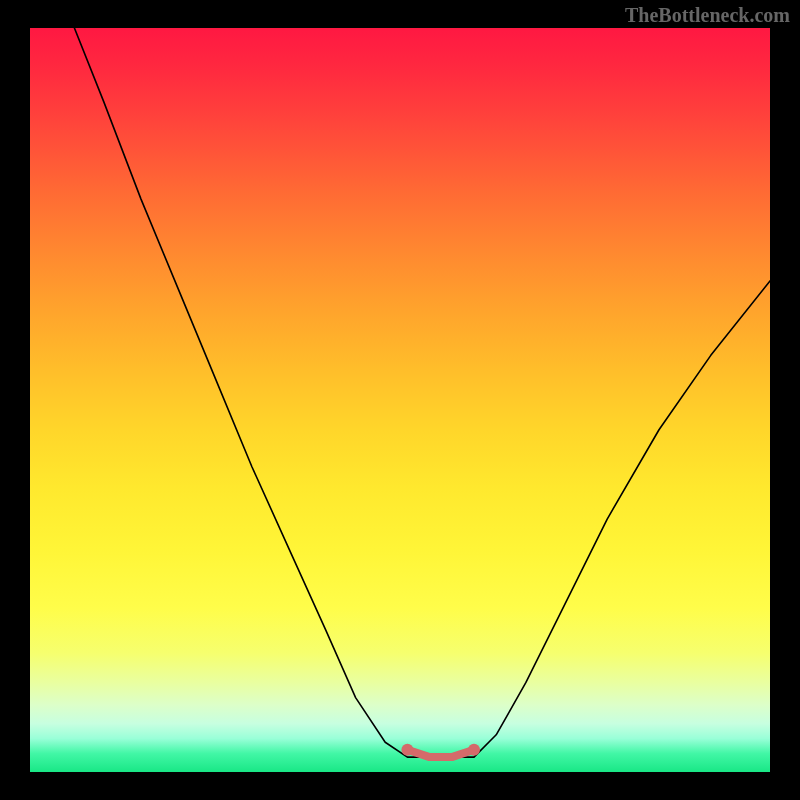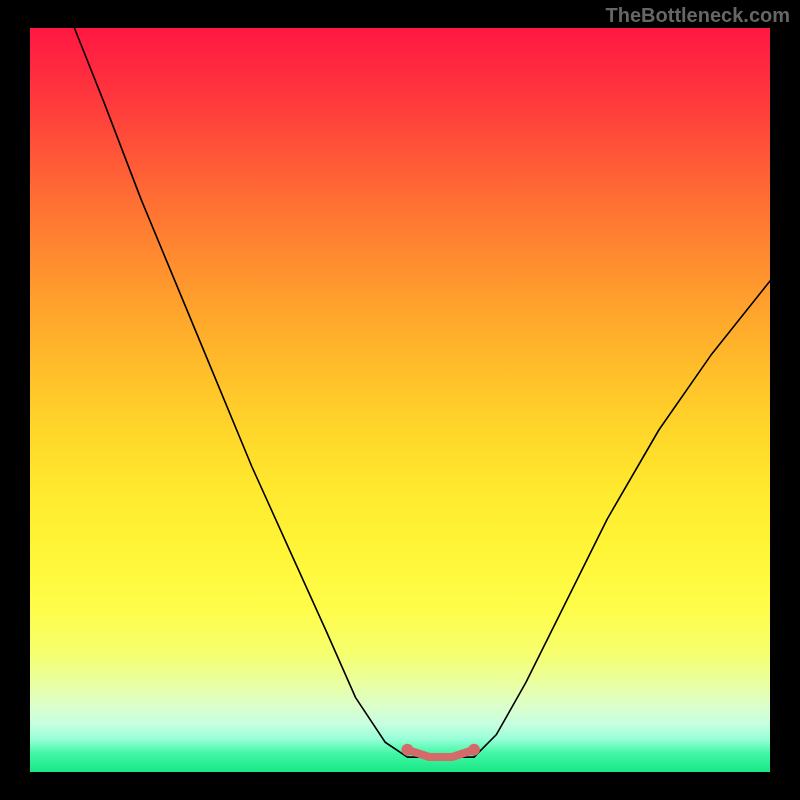--- a/index.html
+++ b/index.html
@@ -7,21 +7,21 @@
     width: 800px;
     height: 800px;
     background: #000;
     position: relative;
     overflow: hidden;
   }
   .watermark {
     position: absolute;
     top: 4px;
     right: 10px;
-    font-family: Liberation Sans, sans-serif;
+    font-family: Liberation Serif, serif;
     font-size: 20px;
     font-weight: 600;
     color: #666;
     z-index: 10;
   }
   .plot-area {
     position: absolute;
     left: 30px;
     top: 28px;
     width: 740px;

